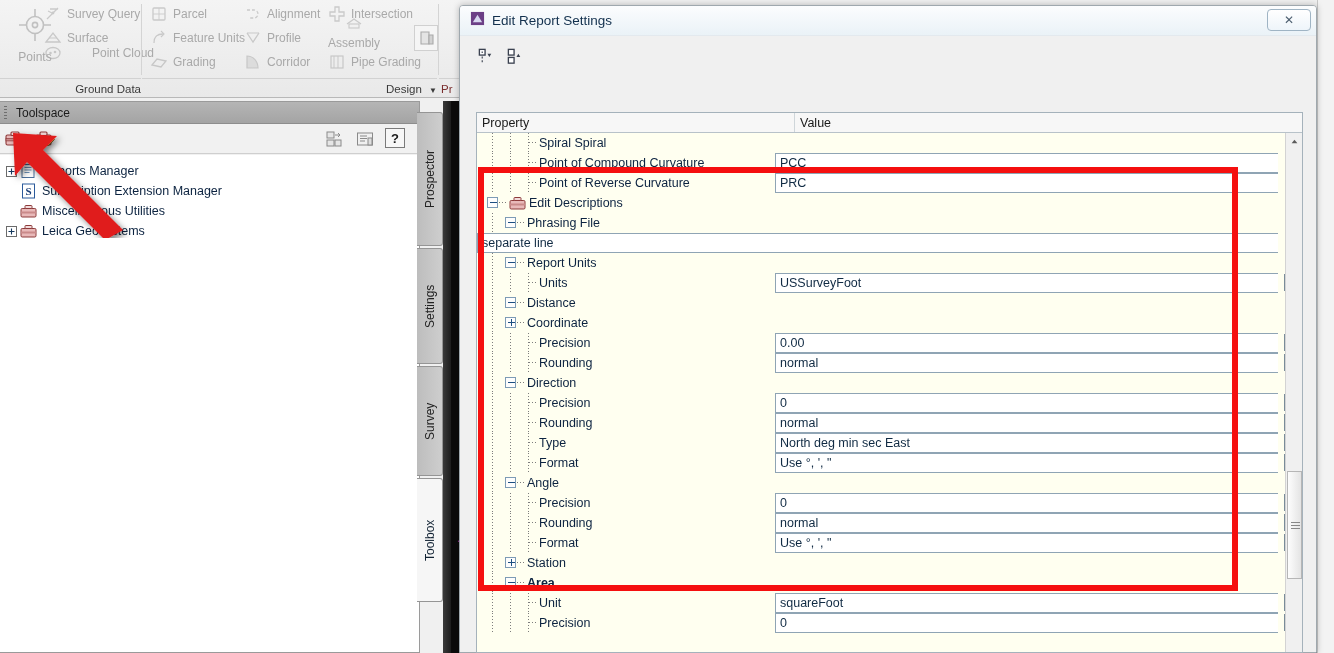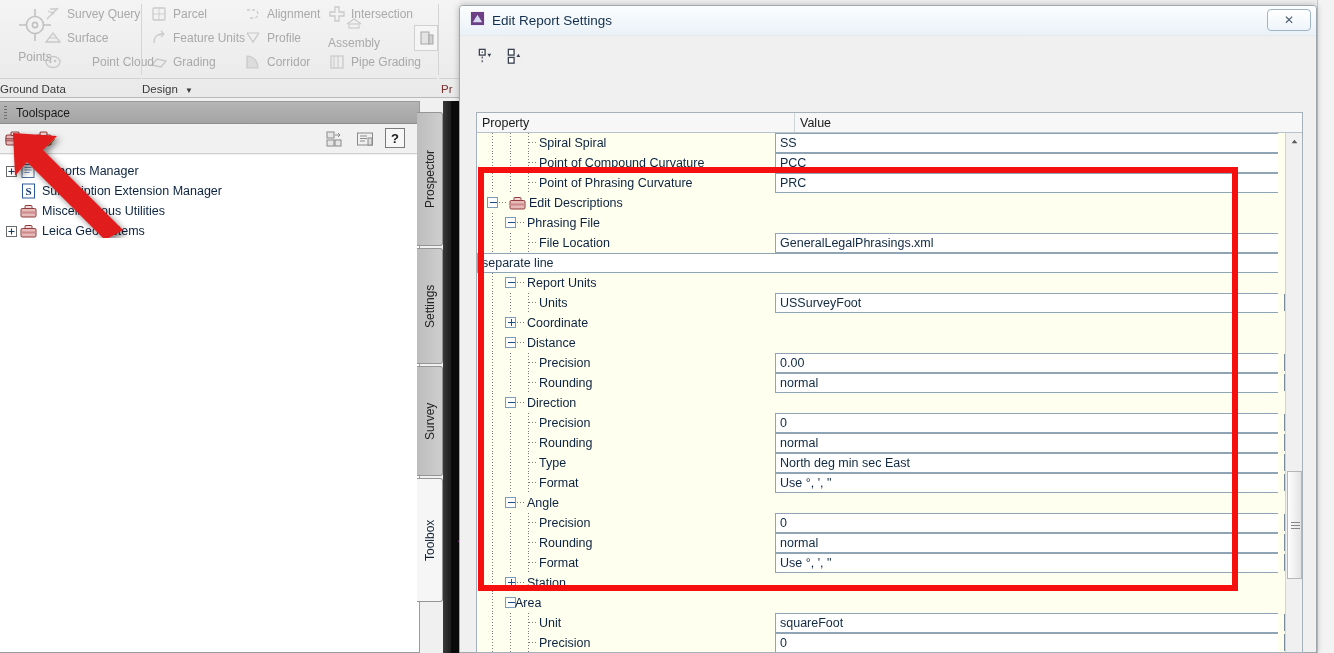--- a/index.html
+++ b/index.html
@@ -13,21 +13,21 @@
 
   
   .ribbon {
     position:absolute; left:0; top:0; width:460px; height:98px;
     background: linear-gradient(#f4f4f4,#e9e9e9);
     border-bottom:1px solid #b8b8b8;
   }
   .ribbon-panel { position:absolute; top:0; height:98px; }
   .panel-label {
     position:absolute; bottom:0; left:0; right:0; height:20px;
-    font-size:11.5px; color:#3a3a3a; text-align:left; line-height:20px;
+    font-size:11.5px; color:#3a3a3a; text-align:right; line-height:20px;
     border-top:1px solid #d2d2d2;
   }
   .panel-sep { position:absolute; top:4px; bottom:22px; width:1px; background:#d4d4d4; }
 
   .rbtn {
     position:absolute; display:flex; align-items:center; gap:5px;
     font-size:12px; color:#a9a9a9; white-space:nowrap;
   }
   .rbtn .ic { width:18px; height:18px; flex:0 0 18px; opacity:.55; }
   .big-btn { position:absolute; left:4px; top:6px; width:62px; text-align:center; }
@@ -182,21 +182,21 @@
       </div>
       <div class="rbtn" style="left:44px;top:29px;">
         <span class="ic">
           <svg viewBox="0 0 18 18" width="18" height="18">
               <path d="M2 13l7-9 7 9z" fill="none" stroke="#a9a9a9" stroke-width="1.3"></path>
               <path d="M5 9h8" stroke="#a9a9a9" stroke-width="1"></path>
             </svg>
         </span>
         <span>Surface</span>
       </div>
-      <div class="rbtn" style="left:44px;top:53px;gap:30px;">
+      <div class="rbtn" style="left:44px;top:44px;gap:30px;">
         <span class="ic">
           <svg viewBox="0 0 18 18" width="18" height="18">
               <ellipse cx="9" cy="9" rx="7" ry="5.5" fill="none" stroke="#a9a9a9" stroke-width="1.3"></ellipse>
               <circle cx="6.5" cy="9" r="1.3" fill="#a9a9a9"></circle>
               <circle cx="11" cy="8" r="1.3" fill="#a9a9a9"></circle>
             </svg>
         </span>
         <span>Point Cloud</span>
       </div>
       <div class="panel-label">Ground Data</div>
@@ -479,23 +479,20 @@
         <div class="rows" id="rows">
             <div class="row">
               <div class="cell-p">
                 <div class="gl" style="left: 15px;"></div>
                 <div class="gl" style="left: 33px;"></div>
                 <div class="gl" style="left: 51px;"></div>
                 <div class="leaf-vert" style="left: 51px;"></div>
                 <div class="leaf-tick" style="left: 52px;"></div>
                 <div class="ptext" style="left: 62px;">Spiral Spiral</div>
               </div>
-              <div class="cell-v edit">
-                <div class="vtext">SS</div>
-              </div>
               <div style="width: 24px; position: relative; background: rgb(255, 255, 240);"></div>
             </div>
             <div class="row">
               <div class="cell-p">
                 <div class="gl" style="left: 15px;"></div>
                 <div class="gl" style="left: 33px;"></div>
                 <div class="gl" style="left: 51px;"></div>
                 <div class="leaf-vert" style="left: 51px;"></div>
                 <div class="leaf-tick" style="left: 52px;"></div>
                 <div class="ptext" style="left: 62px;">Point of Compound Curvature</div>
@@ -505,21 +502,21 @@
               </div>
               <div style="width: 24px; position: relative; background: rgb(255, 255, 240);"></div>
             </div>
             <div class="row">
               <div class="cell-p">
                 <div class="gl" style="left: 15px;"></div>
                 <div class="gl" style="left: 33px;"></div>
                 <div class="gl" style="left: 51px;"></div>
                 <div class="leaf-vert" style="left: 51px;"></div>
                 <div class="leaf-tick" style="left: 52px;"></div>
-                <div class="ptext" style="left: 62px;">Point of Phrasing Curvature</div>
+                <div class="ptext" style="left: 62px;">Point of Reverse Curvature</div>
               </div>
               <div class="cell-v edit">
                 <div class="vtext">PRC</div>
               </div>
               <div style="width: 24px; position: relative; background: rgb(255, 255, 240);"></div>
             </div>
             <div class="row">
               <div class="cell-p">
                 <div class="exp-box" style="left: 10px;"></div>
                 <div class="leaf-tick" style="left: 22px;"></div>
@@ -537,34 +534,20 @@
               <div class="cell-p">
                 <div class="gl" style="left: 15px;"></div>
                 <div class="exp-box" style="left: 28px;"></div>
                 <div class="leaf-tick" style="left: 40px;"></div>
                 <div class="ptext" style="left: 50px;">Phrasing File</div>
               </div>
               <div class="cell-v"></div>
               <div style="width: 24px; position: relative; background: rgb(255, 255, 240);"></div>
             </div>
             <div class="row">
-              <div class="cell-p">
-                <div class="gl" style="left: 15px;"></div>
-                <div class="gl" style="left: 33px;"></div>
-                <div class="gl" style="left: 51px;"></div>
-                <div class="leaf-vert" style="left: 51px;"></div>
-                <div class="leaf-tick" style="left: 52px;"></div>
-                <div class="ptext" style="left: 62px;">File Location</div>
-              </div>
-              <div class="cell-v edit">
-                <div class="vtext">GeneralLegalPhrasings.xml</div>
-              </div>
-              <div style="width: 24px; position: relative; background: rgb(255, 255, 240);"></div>
-            </div>
-            <div class="row">
               <div class="cell-v edit">
                 <div class="vtext">separate line</div>
               </div>
               <div style="width: 24px; position: relative; background: rgb(255, 255, 240);"></div>
             </div>
             <div class="row">
               <div class="cell-p">
                 <div class="gl" style="left: 15px;"></div>
                 <div class="exp-box" style="left: 28px;"></div>
                 <div class="leaf-tick" style="left: 40px;"></div>
@@ -587,40 +570,40 @@
               </div>
               <div style="width: 24px; position: relative; background: rgb(255, 255, 240);">
                 <div class="drop">
                   <i></i>
                 </div>
               </div>
             </div>
             <div class="row">
               <div class="cell-p">
                 <div class="gl" style="left: 15px;"></div>
+                <div class="exp-box" style="left: 28px;"></div>
+                <div class="leaf-tick" style="left: 40px;"></div>
+                <div class="ptext" style="left: 50px;">Distance</div>
+              </div>
+              <div class="cell-v"></div>
+              <div style="width: 24px; position: relative; background: rgb(255, 255, 240);"></div>
+            </div>
+            <div class="row">
+              <div class="cell-p">
+                <div class="gl" style="left: 15px;"></div>
                 <div class="exp-box plus" style="left: 28px;"></div>
                 <div class="leaf-tick" style="left: 40px;"></div>
                 <div class="ptext" style="left: 50px;">Coordinate</div>
               </div>
               <div class="cell-v"></div>
               <div style="width: 24px; position: relative; background: rgb(255, 255, 240);"></div>
             </div>
             <div class="row">
               <div class="cell-p">
                 <div class="gl" style="left: 15px;"></div>
-                <div class="exp-box" style="left: 28px;"></div>
-                <div class="leaf-tick" style="left: 40px;"></div>
-                <div class="ptext" style="left: 50px;">Distance</div>
-              </div>
-              <div class="cell-v"></div>
-              <div style="width: 24px; position: relative; background: rgb(255, 255, 240);"></div>
-            </div>
-            <div class="row">
-              <div class="cell-p">
-                <div class="gl" style="left: 15px;"></div>
                 <div class="gl" style="left: 33px;"></div>
                 <div class="gl" style="left: 51px;"></div>
                 <div class="leaf-vert" style="left: 51px;"></div>
                 <div class="leaf-tick" style="left: 52px;"></div>
                 <div class="ptext" style="left: 62px;">Precision</div>
               </div>
               <div class="cell-v edit">
                 <div class="vtext">0.00</div>
               </div>
               <div style="width: 24px; position: relative; background: rgb(255, 255, 240);">
@@ -801,21 +784,21 @@
                 <div class="ptext" style="left: 50px;">Station</div>
               </div>
               <div class="cell-v"></div>
               <div style="width: 24px; position: relative; background: rgb(255, 255, 240);"></div>
             </div>
             <div class="row">
               <div class="cell-p">
                 <div class="gl" style="left: 15px;"></div>
                 <div class="exp-box" style="left: 28px;"></div>
                 <div class="leaf-tick" style="left: 40px;"></div>
-                <div class="ptext" style="left: 38px;">Area</div>
+                <div class="ptext" style="left: 50px; font-weight: bold;">Area</div>
               </div>
               <div class="cell-v"></div>
               <div style="width: 24px; position: relative; background: rgb(255, 255, 240);"></div>
             </div>
             <div class="row">
               <div class="cell-p">
                 <div class="gl" style="left: 15px;"></div>
                 <div class="gl" style="left: 33px;"></div>
                 <div class="gl" style="left: 51px;"></div>
                 <div class="leaf-vert" style="left: 51px;"></div>

